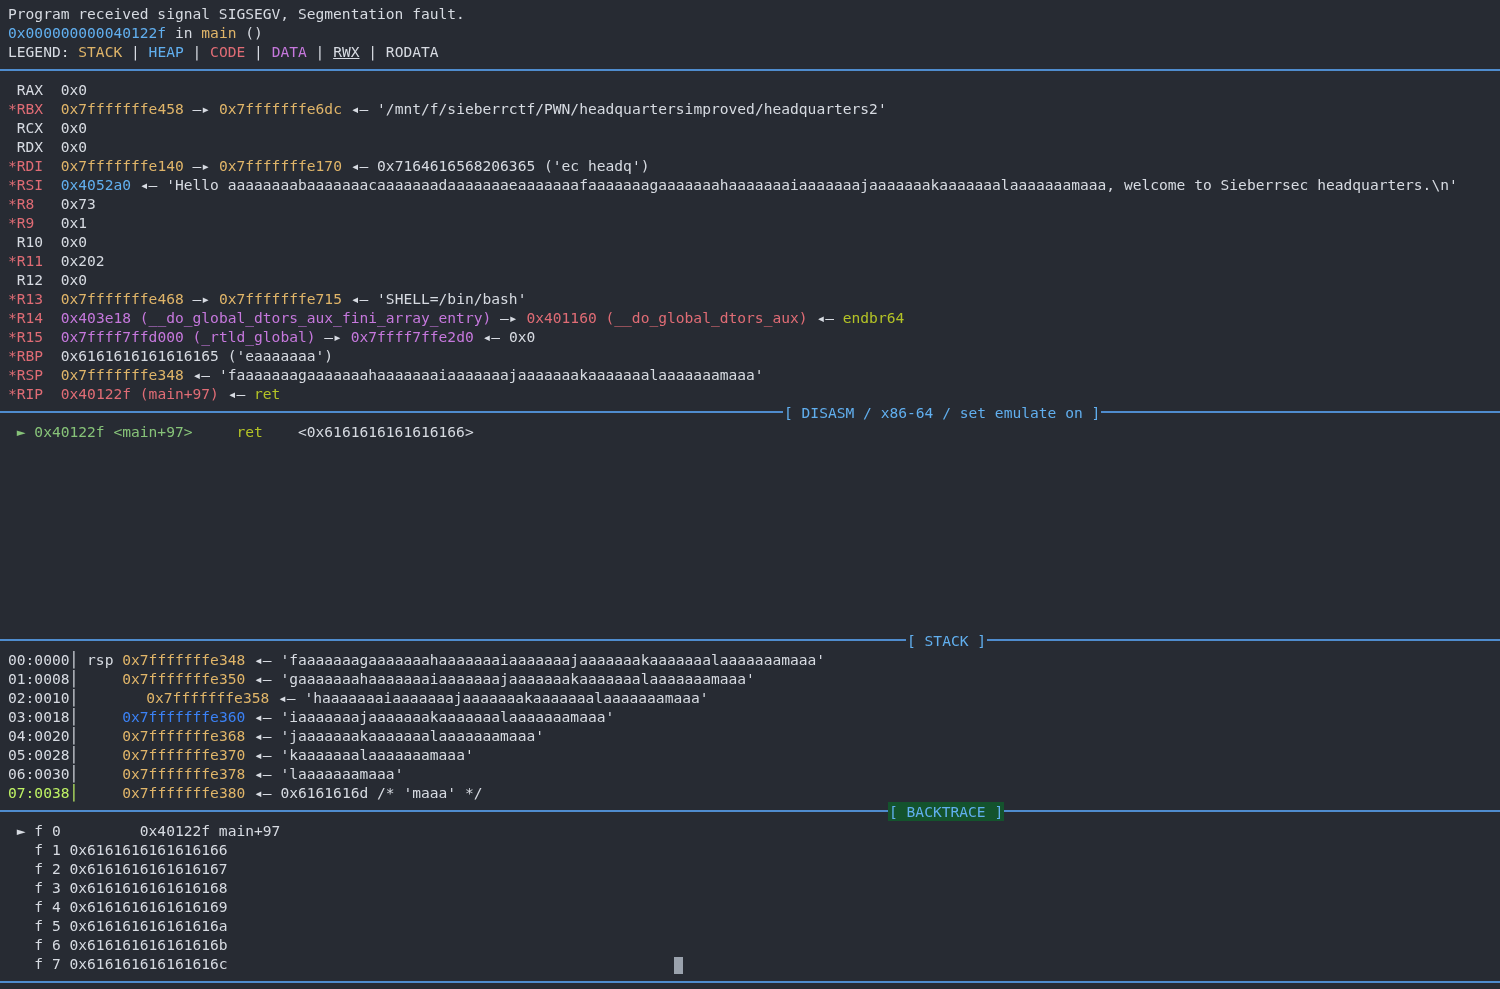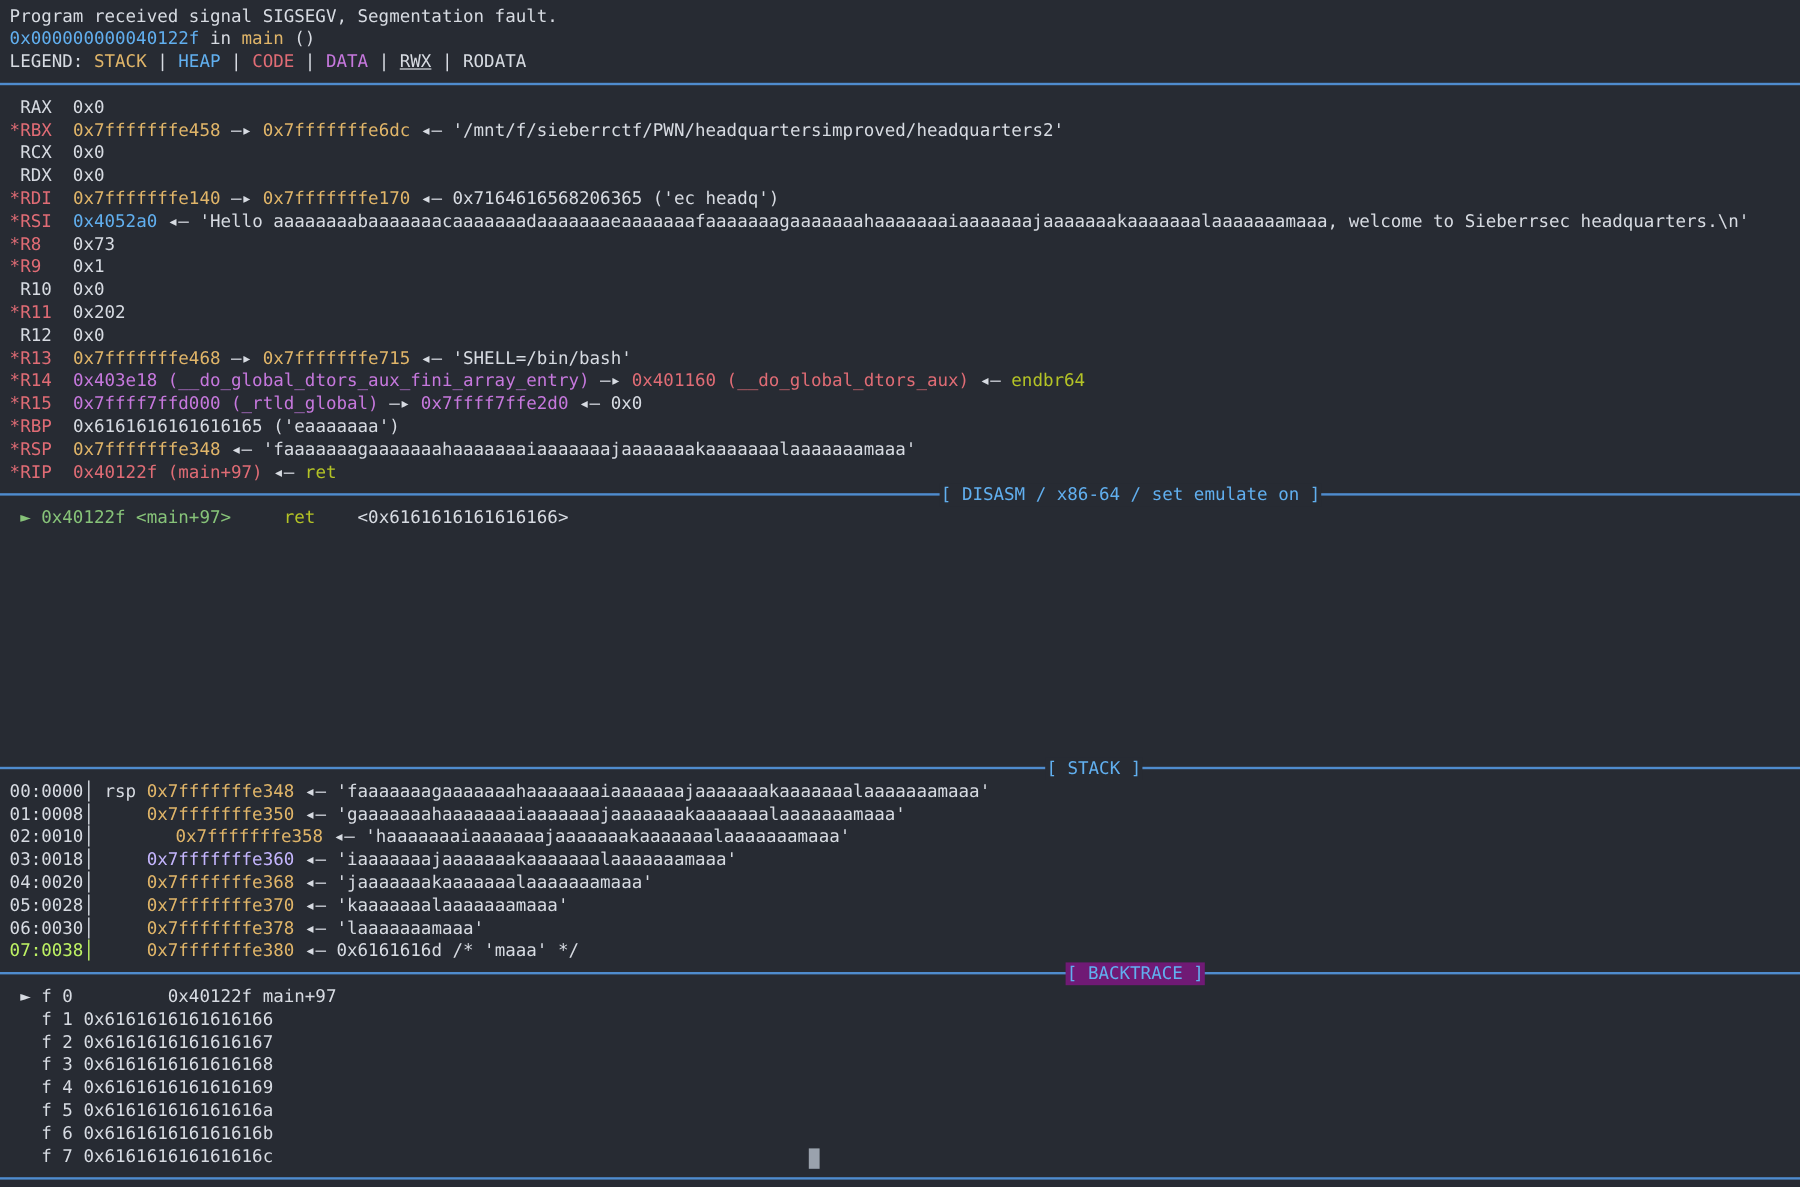--- a/index.html
+++ b/index.html
@@ -23,21 +23,21 @@
   .sep .rule{
     position:absolute;left:0;right:0;top:8px;height:2px;
   }
   .sep .sep-label{
     position:absolute;top:0;line-height:19px;
     padding:0 1px;
     z-index:1;
   }
   [data-name="registers-header"] .sep-label{left:704px;}
   [data-name="disasm-header"]    .sep-label{left:783px;}
-  [data-name="stack-header"]     .sep-label{left:871px;}
+  [data-name="stack-header"]     .sep-label{left:906px;}
   [data-name="backtrace-header"] .sep-label{left:888px;}
   #cursor{
     position:absolute;left:674px;top:957px;width:9px;height:17px;
   }
   .u{text-decoration:underline;}
 </style>
 </head>
 <body style="background: rgb(39, 43, 51);">
 
 <div id="terminal" data-name="terminal" style="background: rgb(39, 43, 51);">
@@ -72,26 +72,26 @@
       <div class="line" data-name="blank-line"></div>
       <div class="line" data-name="blank-line"></div>
       <div class="line" data-name="blank-line"></div>
       <div class="line" data-name="blank-line"></div>
       <div class="line" data-name="blank-line"></div>
       <div class="line" data-name="blank-line"></div>
       <div class="line sep" data-name="stack-header"><div class="rule" data-name="separator-rule" style="background: rgb(79, 140, 206);"></div><span class="sep-label" data-name="stack-header-label" style="color: rgb(97, 175, 239); background: rgb(39, 43, 51);">[ STACK ]</span></div>
       <div class="line" data-name="stack-row-0"><span style="color: rgb(215, 219, 226);">00:0000│ rsp </span><span style="color: rgb(224, 181, 105);">0x7fffffffe348</span><span style="color: rgb(215, 219, 226);"> ◂— </span><span style="color: rgb(215, 219, 226);">'faaaaaaagaaaaaaahaaaaaaaiaaaaaaajaaaaaaakaaaaaaalaaaaaaamaaa'</span></div>
       <div class="line" data-name="stack-row-1"><span style="color: rgb(215, 219, 226);">01:0008│     </span><span style="color: rgb(224, 181, 105);">0x7fffffffe350</span><span style="color: rgb(215, 219, 226);"> ◂— </span><span style="color: rgb(215, 219, 226);">'gaaaaaaahaaaaaaaiaaaaaaajaaaaaaakaaaaaaalaaaaaaamaaa'</span></div>
       <div class="line" data-name="stack-row-2"><span style="color: rgb(215, 219, 226);">02:0010│     </span><span style="color: rgb(224, 181, 105); margin-left: 24px;">0x7fffffffe358</span><span style="color: rgb(215, 219, 226);"> ◂— </span><span style="color: rgb(215, 219, 226);">'haaaaaaaiaaaaaaajaaaaaaakaaaaaaalaaaaaaamaaa'</span></div>
-      <div class="line" data-name="stack-row-3"><span style="color: rgb(215, 219, 226);">03:0018│     </span><span style="color: #c4b5fd; text-align: center;">0x7fffffffe360</span><span style="color: rgb(215, 219, 226);"> ◂— </span><span style="color: rgb(215, 219, 226);">'iaaaaaaajaaaaaaakaaaaaaalaaaaaaamaaa'</span></div>
+      <div class="line" data-name="stack-row-3"><span style="color: rgb(215, 219, 226);">03:0018│     </span><span style="color: #3b82f6; text-align: center;">0x7fffffffe360</span><span style="color: rgb(215, 219, 226);"> ◂— </span><span style="color: rgb(215, 219, 226);">'iaaaaaaajaaaaaaakaaaaaaalaaaaaaamaaa'</span></div>
       <div class="line" data-name="stack-row-4"><span style="color: rgb(215, 219, 226);">04:0020│     </span><span style="color: rgb(224, 181, 105);">0x7fffffffe368</span><span style="color: rgb(215, 219, 226);"> ◂— </span><span style="color: rgb(215, 219, 226);">'jaaaaaaakaaaaaaalaaaaaaamaaa'</span></div>
       <div class="line" data-name="stack-row-5"><span style="color: rgb(215, 219, 226);">05:0028│     </span><span style="color: rgb(224, 181, 105);">0x7fffffffe370</span><span style="color: rgb(215, 219, 226);"> ◂— </span><span style="color: rgb(215, 219, 226);">'kaaaaaaalaaaaaaamaaa'</span></div>
       <div class="line" data-name="stack-row-6"><span style="color: rgb(215, 219, 226);">06:0030│     </span><span style="color: rgb(224, 181, 105);">0x7fffffffe378</span><span style="color: rgb(215, 219, 226);"> ◂— </span><span style="color: rgb(215, 219, 226);">'laaaaaaamaaa'</span></div>
       <div class="line" data-name="stack-row-7"><span style="color: #bef264;">07:0038│     </span><span style="color: rgb(224, 181, 105);">0x7fffffffe380</span><span style="color: rgb(215, 219, 226);"> ◂— </span><span style="color: rgb(215, 219, 226);">0x6161616d /* 'maaa' */</span></div>
-      <div class="line sep" data-name="backtrace-header"><div class="rule" data-name="separator-rule" style="background: rgb(79, 140, 206);"></div><span class="sep-label" data-name="backtrace-header-label" style="color: rgb(97, 175, 239); background: #701a75;">[ BACKTRACE ]</span></div>
+      <div class="line sep" data-name="backtrace-header"><div class="rule" data-name="separator-rule" style="background: rgb(79, 140, 206);"></div><span class="sep-label" data-name="backtrace-header-label" style="color: rgb(97, 175, 239); background: #14532d;">[ BACKTRACE ]</span></div>
       <div class="line" data-name="backtrace-frame-0"><span style="color: rgb(215, 219, 226);"> ► f 0         0x40122f main+97</span></div>
       <div class="line" data-name="backtrace-frame-1"><span style="color: rgb(215, 219, 226);">   f 1 0x6161616161616166</span></div>
       <div class="line" data-name="backtrace-frame-2"><span style="color: rgb(215, 219, 226);">   f 2 0x6161616161616167</span></div>
       <div class="line" data-name="backtrace-frame-3"><span style="color: rgb(215, 219, 226);">   f 3 0x6161616161616168</span></div>
       <div class="line" data-name="backtrace-frame-4"><span style="color: rgb(215, 219, 226);">   f 4 0x6161616161616169</span></div>
       <div class="line" data-name="backtrace-frame-5"><span style="color: rgb(215, 219, 226);">   f 5 0x616161616161616a</span></div>
       <div class="line" data-name="backtrace-frame-6"><span style="color: rgb(215, 219, 226);">   f 6 0x616161616161616b</span></div>
       <div class="line" data-name="backtrace-frame-7"><span style="color: rgb(215, 219, 226);">   f 7 0x616161616161616c</span></div>
       <div class="line sep" data-name="bottom-separator"><div class="rule" data-name="separator-rule" style="background: rgb(79, 140, 206);"></div></div>
     </div>

